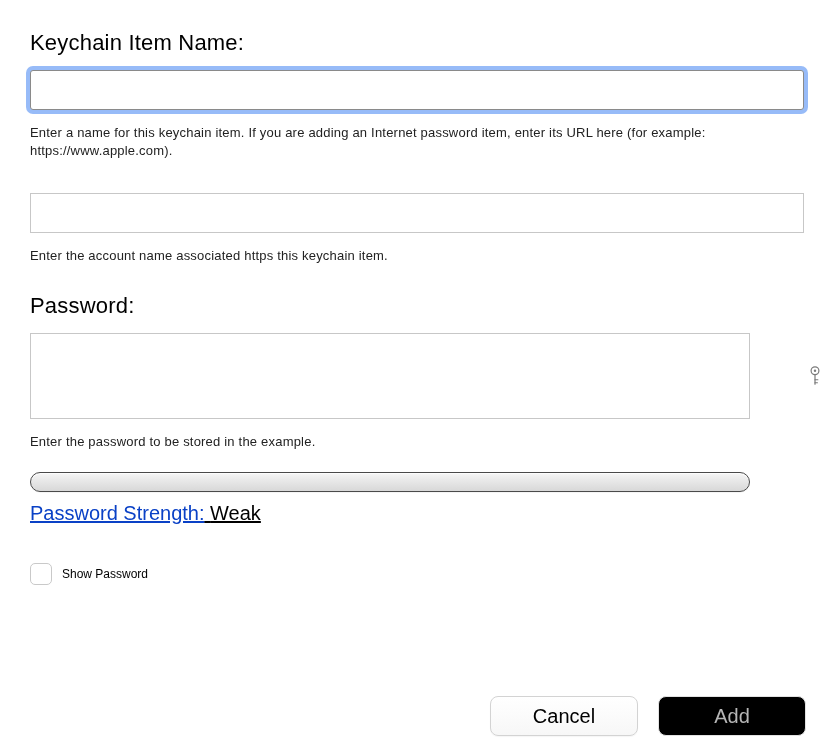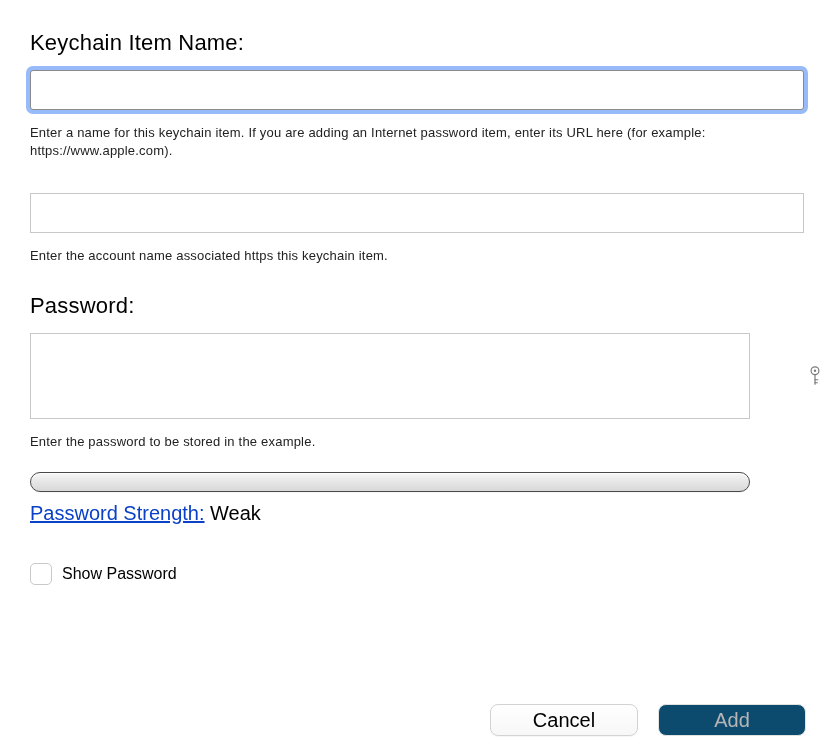--- a/index.html
+++ b/index.html
@@ -84,66 +84,67 @@
       border: 1px solid #4a4a4a;
       border-radius: 10px;
       background: linear-gradient(to bottom, #f6f6f6 0%, #e6e6e6 50%, #d8d8d8 100%);
       box-shadow: inset 0 1px 1px rgba(255,255,255,0.9),
                   0 1px 0 rgba(0,0,0,0.04);
     }
 
     .strength-line {
       margin-top: 10px;
       font-size: 20px;
+      text-decoration: underline;
     }
     .strength-link {
       color: #0a41c6;
       text-decoration: underline;
       cursor: pointer;
     }
 
     .checkbox-row {
       margin-top: 38px;
       display: flex;
       align-items: center;
       gap: 10px;
-      font-size: 16px;
+      font-size: 12px;
     }
     .checkbox {
       width: 22px;
       height: 22px;
       border: 1px solid #c9c9c9;
       border-radius: 5px;
       background: #ffffff;
       display: inline-block;
     }
 
     .button-row {
       position: absolute;
       right: 30px;
       bottom: 18px;
       display: flex;
       gap: 20px;
     }
     .btn {
       min-width: 148px;
-      height: 32px;
+      height: 40px;
       border-radius: 8px;
       border: 1px solid #d3d3d3;
       background: linear-gradient(to bottom, #ffffff, #f7f7f7);
       font-size: 20px;
       display: inline-flex;
       align-items: center;
       justify-content: center;
       box-shadow: 0 1px 1px rgba(0,0,0,0.04);
       user-select: none;
     }
     .btn-primary-disabled {
       color: #b6b6b6;
-      background: #0c4a6e;
+      background: #000000;
       border: 1px solid #e2e2e2;
       box-shadow: none;
     }
   </style>
 </head>
 <body>
 
 <div class="row">
   <div class="section-label">Keychain Item Name:</div>
   <input type="text" class="text-input focused" value="" style="">

